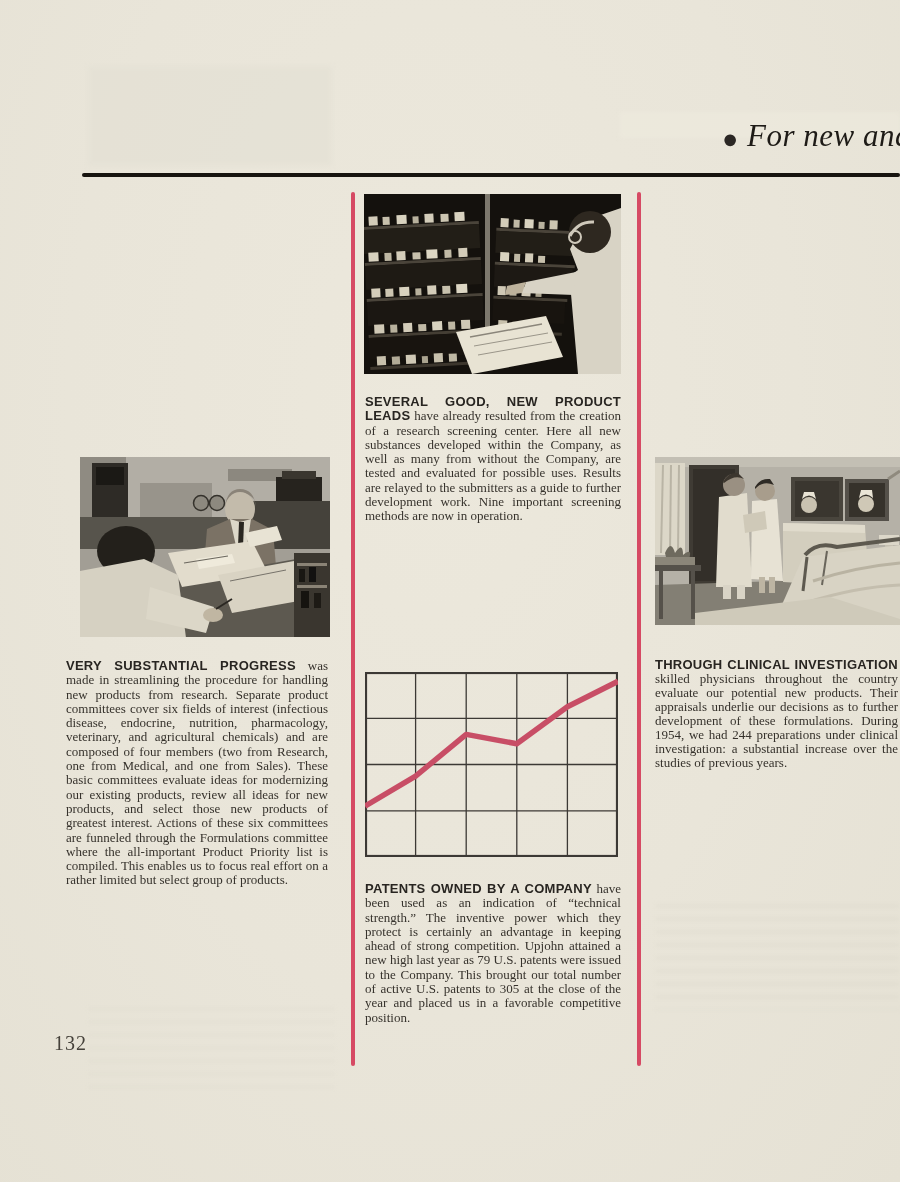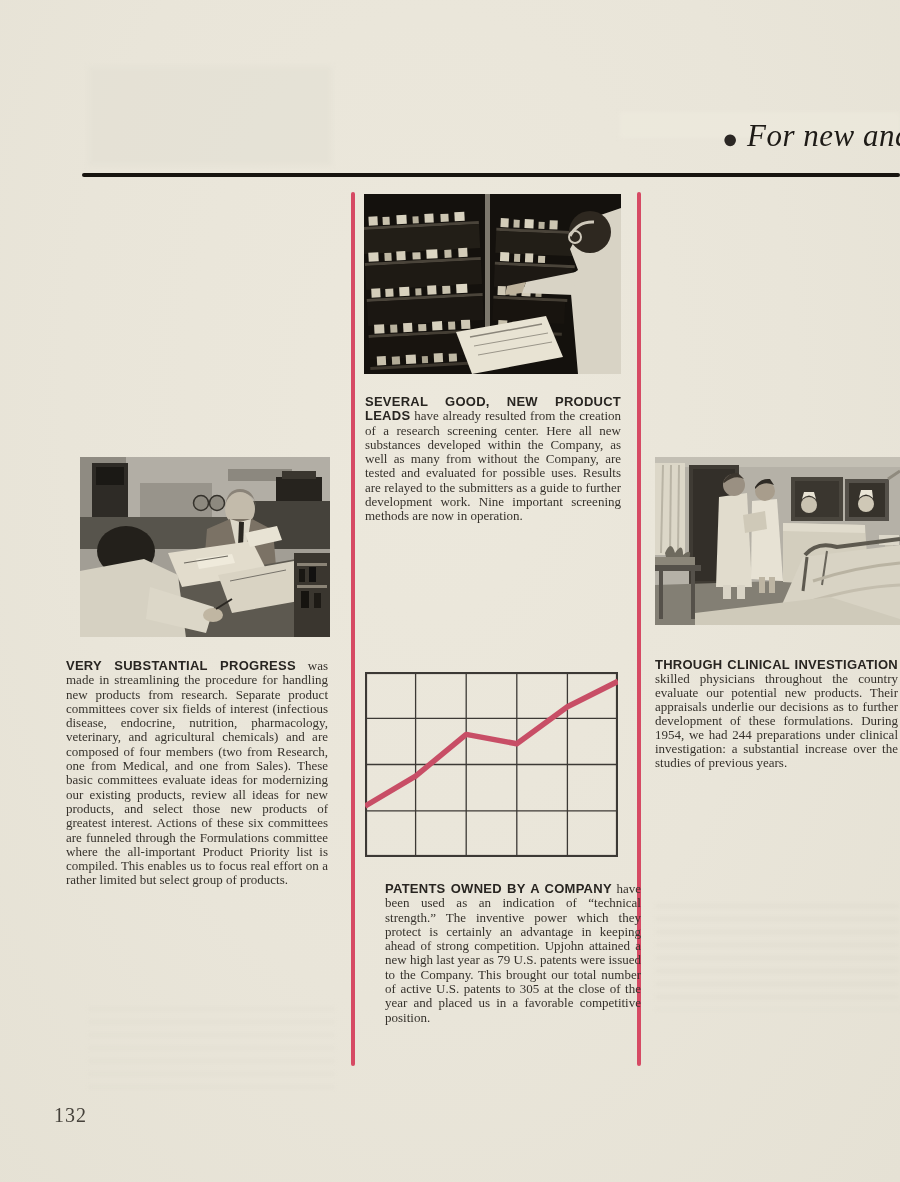--- a/index.html
+++ b/index.html
@@ -16,21 +16,21 @@
   .hdr-bullet{position:absolute;left:722px;top:126px;font-size:27px;line-height:27px;color:#2b2724;}
   .hdr-title{position:absolute;left:747px;top:118px;font-size:31px;font-style:italic;
     color:#1e1b17;white-space:nowrap;letter-spacing:0.5px;}
   .photo{position:absolute;}
   .photo svg{display:block;width:100%;height:100%;}
   .caption{position:absolute;font-size:13px;line-height:14.3px;text-align:justify;color:#36322c;}
   .caption .lead{font-family:"Liberation Sans", sans-serif;font-weight:bold;font-size:13px;
     letter-spacing:0.25px;color:#282521;}
   .chart{position:absolute;left:365px;top:672px;width:253px;height:185px;}
   .chart svg{display:block;width:100%;height:100%;}
-  .page-number{position:absolute;left:54px;top:1104px;font-size:20px;color:#45413a;letter-spacing:1px;}
+  .page-number{position:absolute;left:54px;top:1032px;font-size:20px;color:#45413a;letter-spacing:1px;}
 </style>
 </head>
 <body>
 
 <div class="page">
 
   <div class="ghost" style="left:88px;top:66px;width:244px;height:100px;background:#e2dfd3;opacity:.5;"></div>
   <div class="ghost" style="left:620px;top:112px;width:280px;height:26px;background:#efecdf;opacity:.5;"></div>
   <div class="ghost" style="left:655px;top:905px;width:245px;height:105px;opacity:.35;
        background:repeating-linear-gradient(180deg, rgba(185,181,167,.5) 0 2px, transparent 2px 13px);"></div>
@@ -165,21 +165,21 @@
         <line x1="151.8" y1="0" x2="151.8" y2="185" stroke="#3c3935" stroke-width="1.3"></line>
         <line x1="202.4" y1="0" x2="202.4" y2="185" stroke="#3c3935" stroke-width="1.3"></line>
         <line x1="0" y1="46.3" x2="253" y2="46.3" stroke="#3c3935" stroke-width="1.3"></line>
         <line x1="0" y1="92.5" x2="253" y2="92.5" stroke="#3c3935" stroke-width="1.3"></line>
         <line x1="0" y1="138.8" x2="253" y2="138.8" stroke="#3c3935" stroke-width="1.3"></line>
         <rect x="1" y="1" width="251" height="183" fill="none" stroke="#3c3935" stroke-width="2.2"></rect>
         <polyline points="0.0,134.1 50.6,104.1 101.2,62.4 151.8,71.7 202.4,34.7 253.0,9.3" fill="none" stroke="#c84e66" stroke-width="5.5" stroke-linejoin="round" stroke-linecap="butt"></polyline>
       </svg>
   </div>
 
-  <p class="caption" style="left:385px;top:869px;width:256px;">
+  <p class="caption" style="left:365px;top:869px;width:256px;">
     <span class="lead">PATENTS OWNED BY A COMPANY</span><span> have been used as an indication of “technical strength.” The inventive power which they protect is certainly an advantage in keeping ahead of strong competition. Upjohn attained a new high last year as 79 U.S. patents were issued to the Company. This brought our total number of active U.S. patents to 305 at the close of the year and placed us in a favorable competitive position.</span>
   </p>
 
   <div class="photo" style="left:80px;top:457px;width:250px;height:180px;">
     <svg viewBox="0 0 250 180" preserveAspectRatio="none">
       <rect width="250" height="180" fill="#a29e95"></rect>
       <rect width="250" height="60" fill="#b2aea5"></rect>
 
       <rect x="0" y="0" width="46" height="80" fill="#8f8b82"></rect>
       <rect x="12" y="6" width="36" height="54" fill="#2e2b26"></rect>

